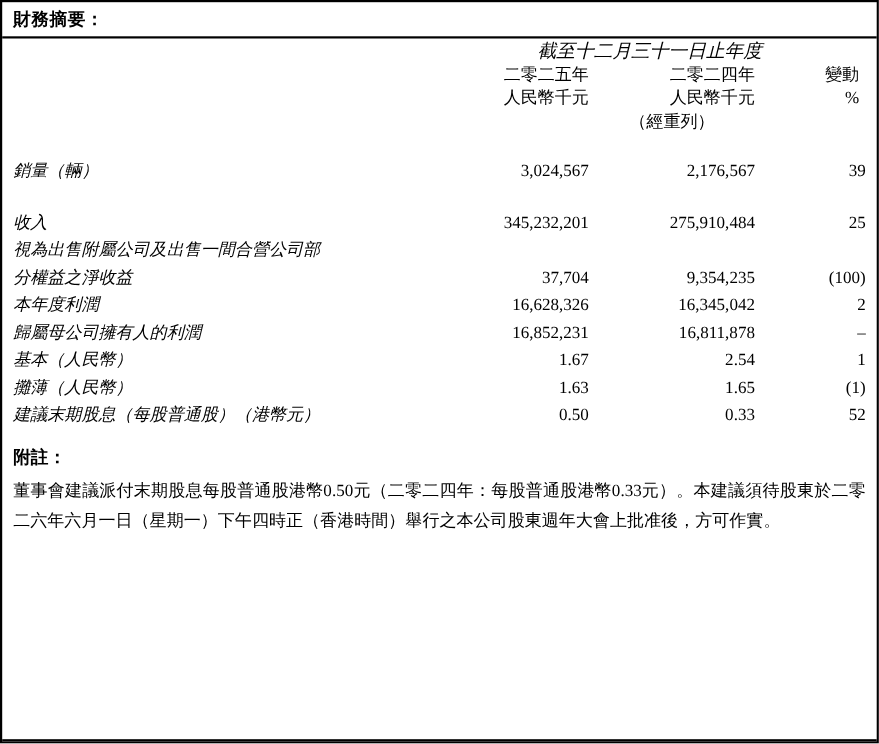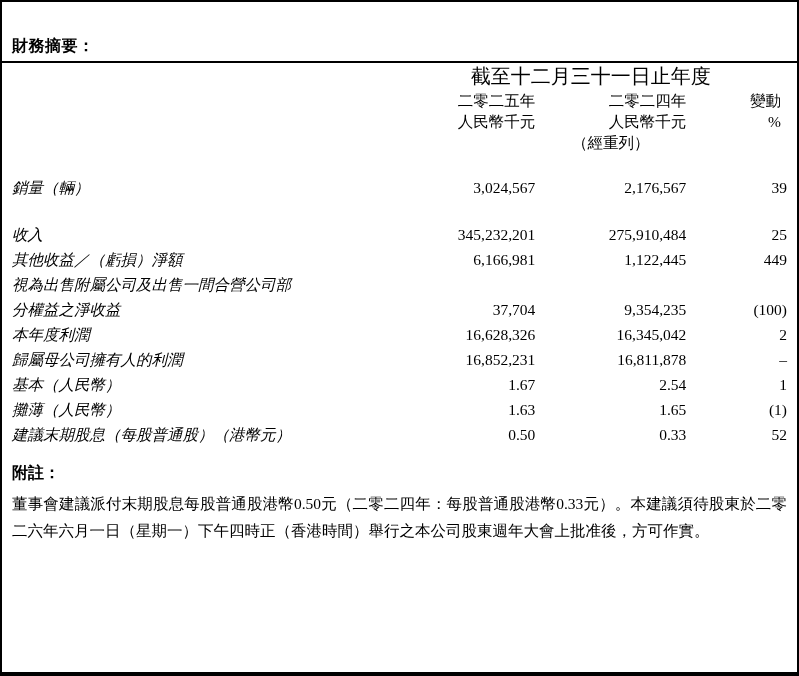--- a/index.html
+++ b/index.html
@@ -22,21 +22,20 @@
     border-left: 2px solid #000;
     border-right: 2px solid #000;
     border-bottom: 2px solid #000;
     border-top: 2px solid #000;
   }
   .title-bar {
     padding: 6px 10px 4px 10px;
     font-size: 16px;
     font-weight: bold;
     letter-spacing: 0.5px;
-    margin-top: 28px;
   }
   .rule {
     height: 2px;
     background: #000;
     width: 100%;
   }
   .content {
     padding: 0 10px;
   }
   table.fin {
@@ -50,23 +49,24 @@
     font-weight: normal;
   }
   .col-label { width: 380px; text-align: left; }
   .col-cur   { width: 140px; text-align: right; }
   .col-prev  { width: 150px; text-align: right; }
   .col-chg   { width: 100px; text-align: right; padding-right: 6px; }
 
   .hdr-span {
     text-align: center;
     font-weight: bold;
-    font-size: 20px;
+    font-size: 17px;
     padding-top: 14px;
     padding-bottom: 2px;
+    font-style: italic;
   }
   .hdr-line {
     font-weight: bold;
     font-size: 15.5px;
     line-height: 21px;
   }
   .hdr-line-light {
     font-weight: normal;
     font-size: 15.5px;
     line-height: 21px;
@@ -157,26 +157,20 @@
             <td colspan="4"></td>
           </tr>
 
         <tr class="row">
           <td class="lbl">收入</td>
           <td class="num-bold">345,232,201</td>
           <td class="num">275,910,484</td>
           <td class="num-chg">25</td>
         </tr>
 
-        <tr class="row">
-          <td class="lbl">其他收益／（虧損）淨額</td>
-          <td class="num-bold">6,166,981</td>
-          <td class="num">1,122,445</td>
-          <td class="num-chg">449</td>
-        </tr>
 
         <tr class="row">
           <td class="lbl">視為出售附屬公司及出售一間合營公司部</td>
           <td class="num-bold"></td>
           <td class="num"></td>
           <td class="num-chg"></td>
         </tr>
 
         <tr class="row">
           <td class="lbl indent1">分權益之淨收益</td>

